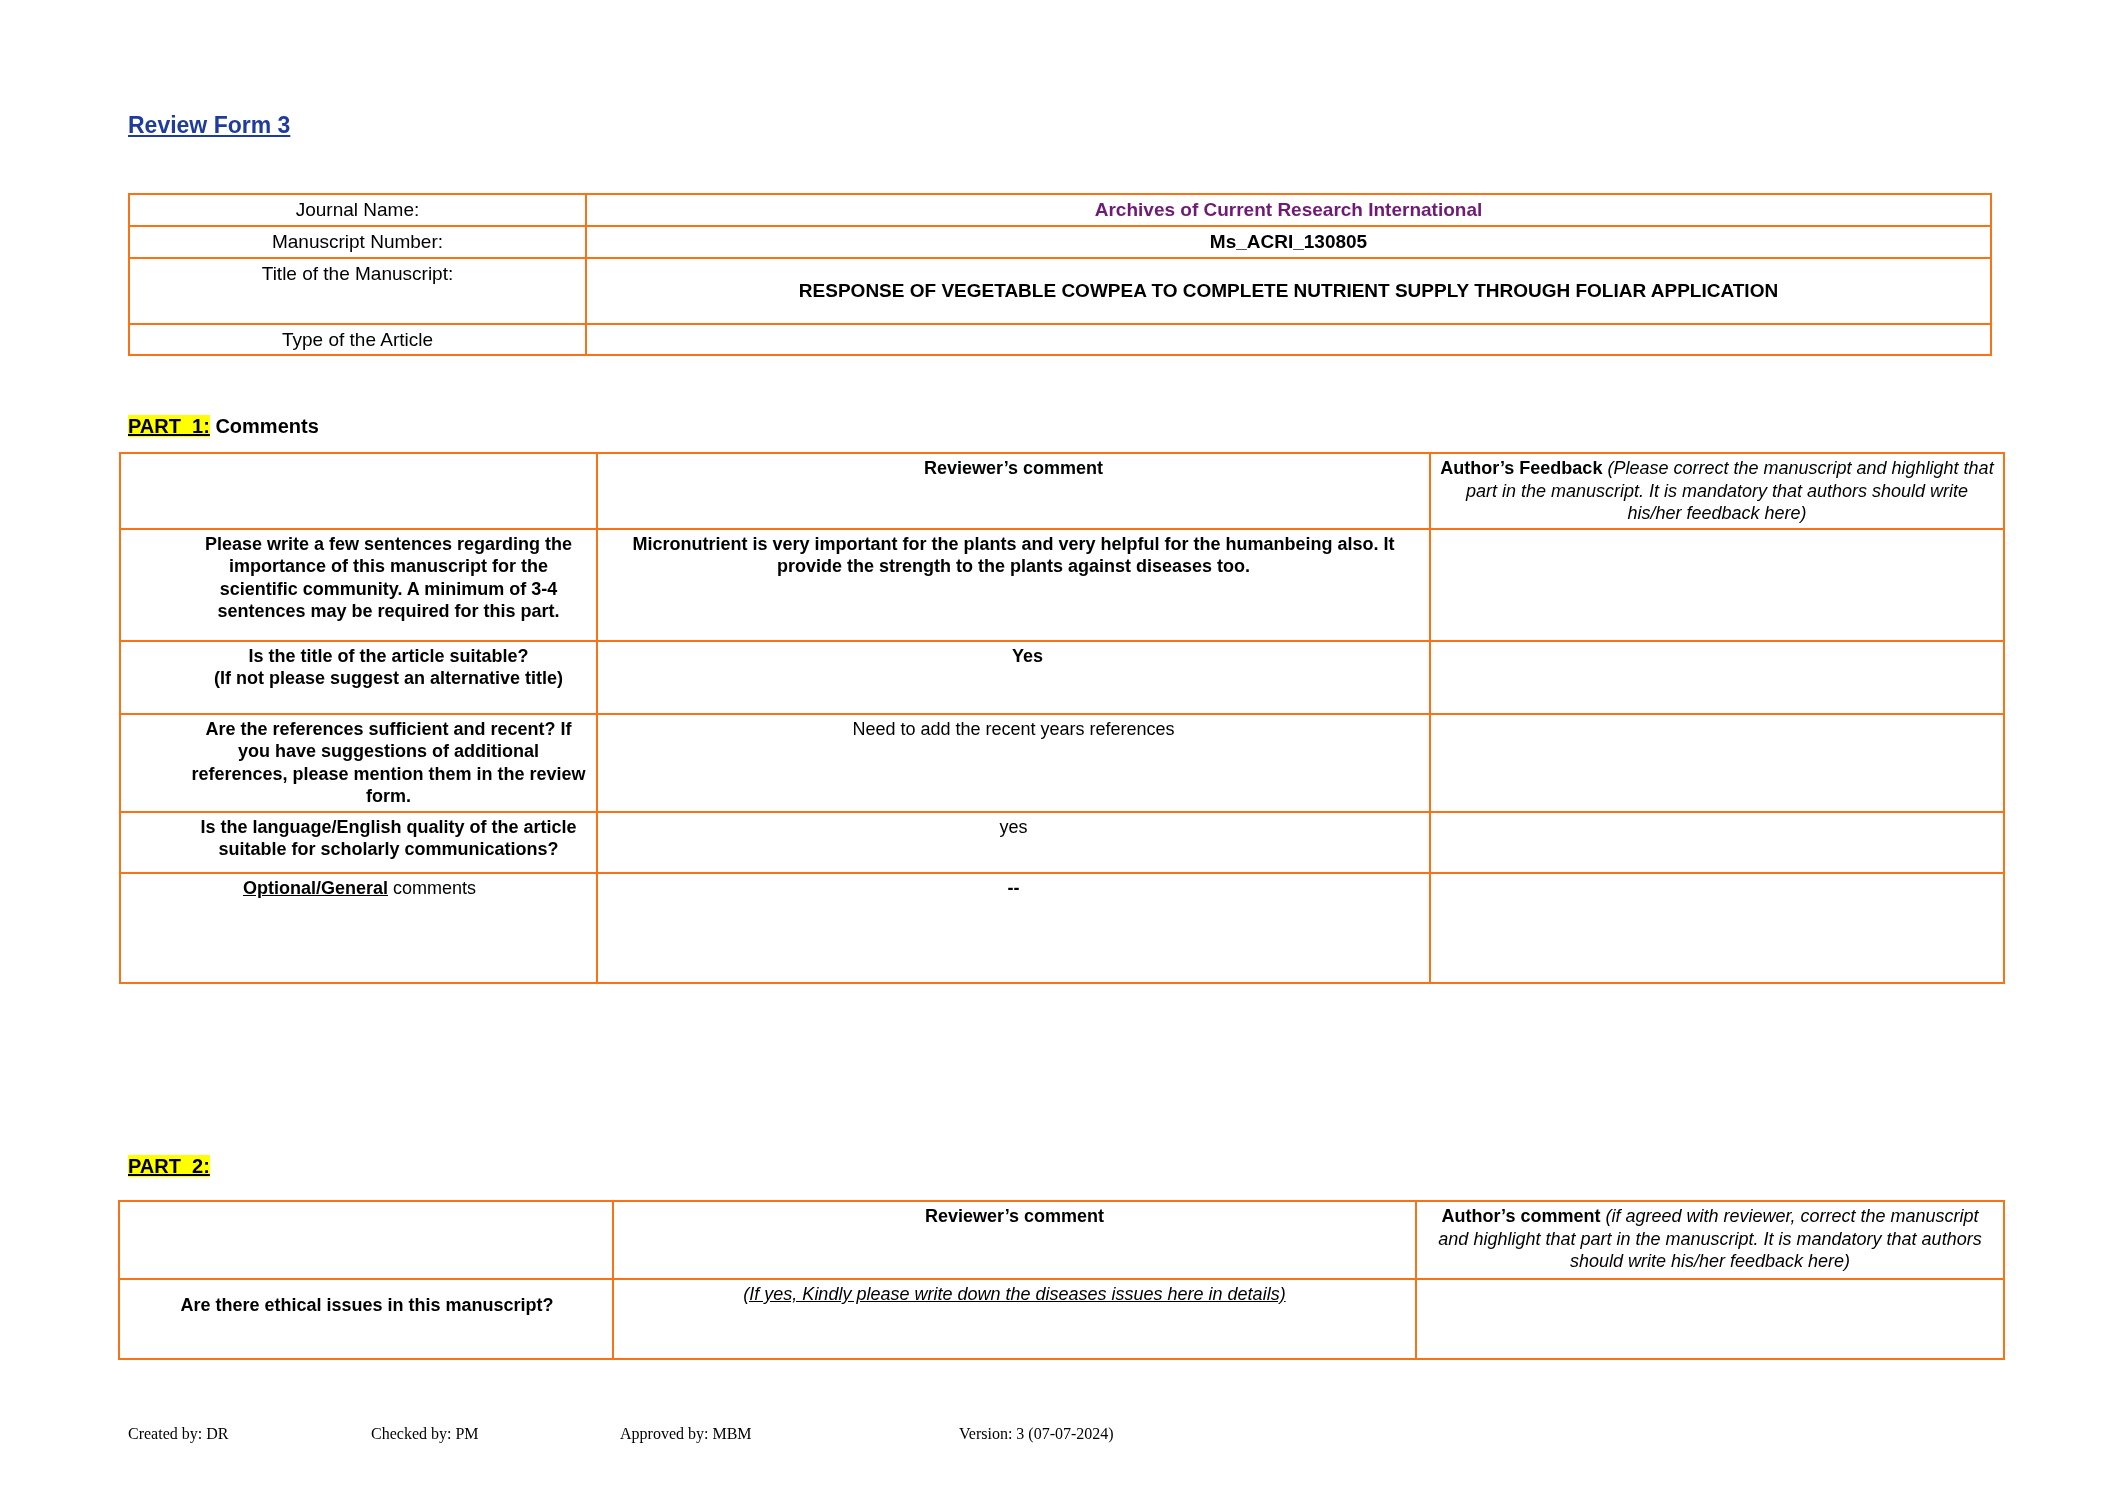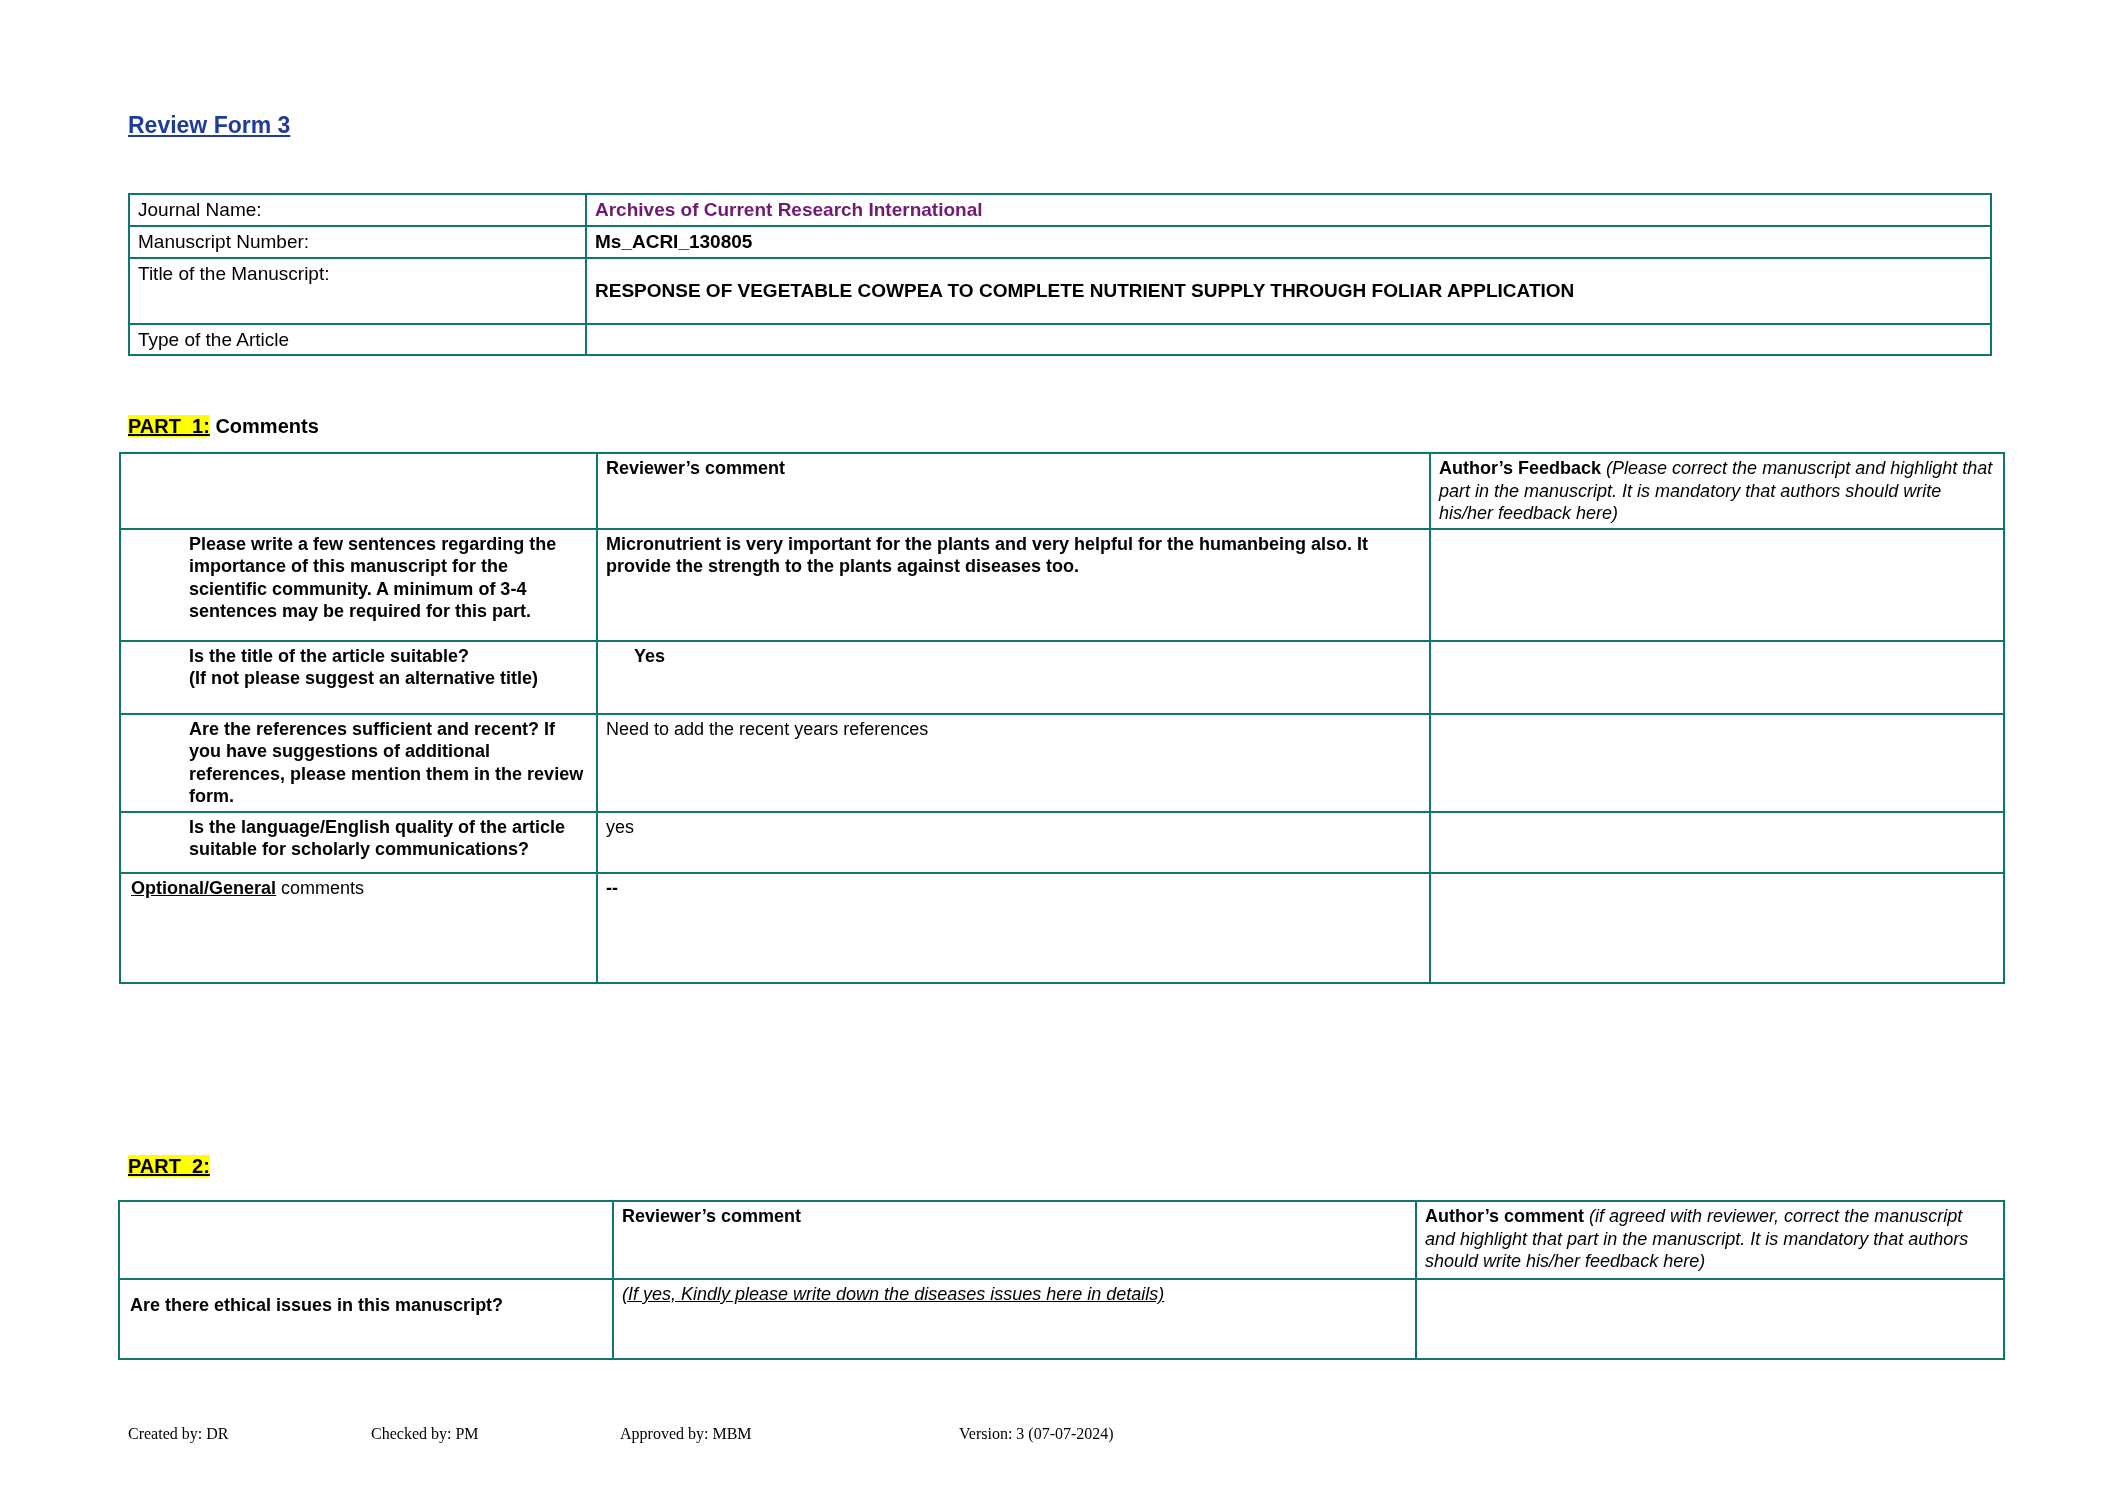--- a/index.html
+++ b/index.html
@@ -3,30 +3,31 @@
 <meta charset="utf-8">
 <style>
   html,body{margin:0;padding:0;background:#ffffff;}
   .page{
     position:relative;
     width:2117px;height:1497px;
     background:#ffffff;
     font-family:"Liberation Sans", sans-serif;
     color:#000;
     overflow:hidden;
+    text-align:center;
   }
   
   .doc-title{
     position:absolute;left:128px;top:112px;
     font-size:23px;font-weight:bold;
     color:#1f3c9c;text-decoration:underline;
   }
   
   table{border-collapse:collapse;table-layout:fixed;}
-  td{border:2px solid #0f766e;vertical-align:top;padding:3px 8px;font-size:18px;line-height:1.25;overflow:hidden;}
+  td{border:2px solid #f97316;vertical-align:top;padding:3px 8px;font-size:18px;line-height:1.25;overflow:hidden;}
   
   .info-table{position:absolute;left:128px;top:193px;width:1862px;}
   .info-table td.lbl{font-weight:normal;font-size:19px;}
   .info-table td.val{font-weight:bold;font-size:19px;}
   .val-journal{color:#701a75;}
   .val-title{vertical-align:middle;}
   
   .part-heading{position:absolute;font-size:20px;font-weight:bold;}
   .part1-heading{left:128px;top:415px;}
   .part2-heading{left:128px;top:1155px;}

